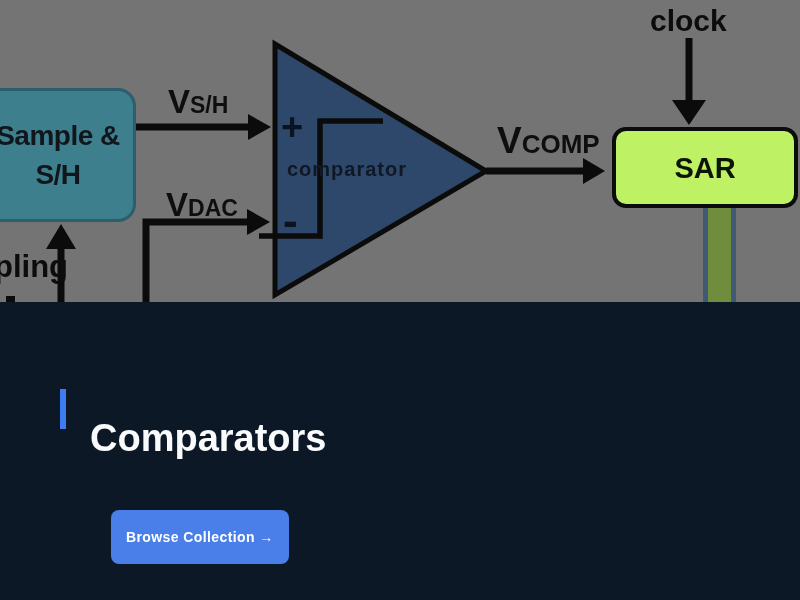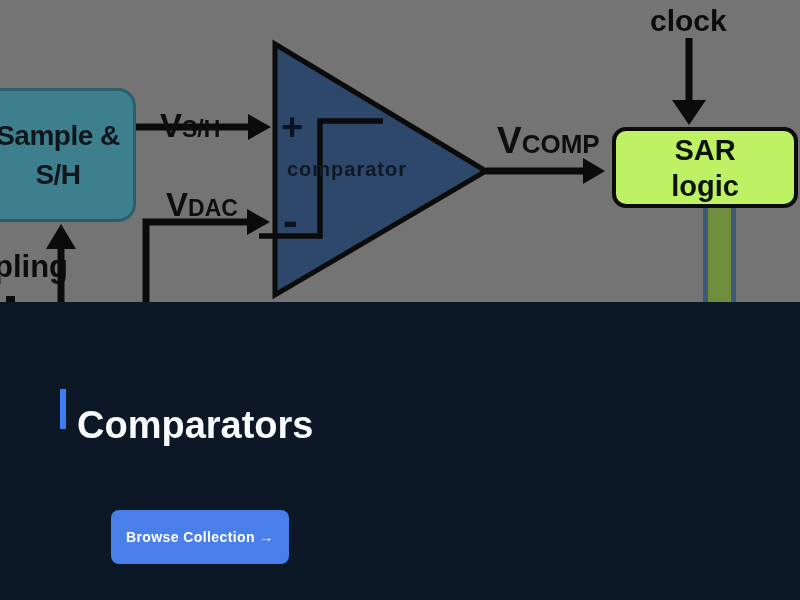--- a/index.html
+++ b/index.html
@@ -13,21 +13,21 @@
   .sh-box{
     position:absolute;left:-20px;top:88px;width:150px;height:128px;
     background:#3d7f8d;border:3px solid #2c5f6b;border-radius:18px;
     display:flex;flex-direction:column;align-items:center;justify-content:center;
     font-weight:bold;font-size:28px;line-height:39px;letter-spacing:-0.5px;color:#10161c;
     text-align:center;
   }
   .sig{position:absolute;color:#0e0e0e;font-weight:600;white-space:nowrap;line-height:1;}
   .sig .main{font-size:33px;}
   .sig .sub{font-size:23px;}
-  .sig-vsh{left:160px;top:85px;margin-top:24px;}
+  .sig-vsh{left:168px;top:85px;}
   .sig-vdac{left:166px;top:188px;}
   .sig-vcomp{left:497px;top:122px;}
   .sig-vcomp .main{font-size:37px;}
   .sig-vcomp .sub{font-size:26px;}
   .clock-label{position:absolute;left:650px;top:4px;width:86px;text-align:left;
     font-size:30px;font-weight:bold;color:#0c0c0c;}
   .pling{position:absolute;left:-6px;top:249px;font-size:31px;font-weight:bold;color:#0c0c0c;}
   .plus-sign{position:absolute;left:281px;top:108px;font-size:38px;font-weight:800;
     line-height:38px;color:#0b1220;}
   .minus-sign{position:absolute;left:283px;top:199px;font-size:44px;font-weight:800;
@@ -40,21 +40,21 @@
     display:flex;flex-direction:column;align-items:center;justify-content:center;
     font-weight:bold;font-size:29px;line-height:36px;color:#0d1405;
   }
   .sar-stem{
     position:absolute;left:703px;top:208px;width:33px;height:94px;box-sizing:border-box;
     background:#6f8d3c;border-left:5px solid #3f5a77;border-right:5px solid #3f5a77;
   }
   
   .hero{position:absolute;left:0;top:302px;width:800px;height:298px;background:#0d1827;}
   .accent-bar{position:absolute;left:60px;top:87px;width:6px;height:40px;background:#3e7cf2;}
-  .hero-title{position:absolute;left:73px;top:100px;margin:4px;
+  .hero-title{position:absolute;left:73px;top:100px;margin:17px;
     font-size:38px;line-height:38px;font-weight:bold;color:#f8fafc;}
   .browse-btn{
     position:absolute;left:70px;top:208px;border:none;cursor:pointer;
     background:#4a7fe9;color:#ffffff;font-family:"Liberation Sans",sans-serif;
     font-size:14px;font-weight:bold;letter-spacing:0.4px;
     padding:19px 15px;border-radius:8px;line-height:16px;margin-left:41px;
   }
 </style>
 </head>
 <body>
@@ -104,21 +104,20 @@
 
     <div class="plus-sign">+</div>
     <div class="minus-sign">-</div>
     <div class="comparator-label">comparator</div>
 
     <div class="clock-label">clock</div>
     <div class="pling">pling</div>
 
     <div class="sar-box">
       <div>SAR</div>
-      <div>logic</div>
     </div>
     <div class="sar-stem"></div>
 
   </section>
 
   <section class="hero">
     <span class="accent-bar"></span>
     <h1 class="hero-title">Comparators</h1>
     <button class="browse-btn">Browse Collection →</button>
   </section>

